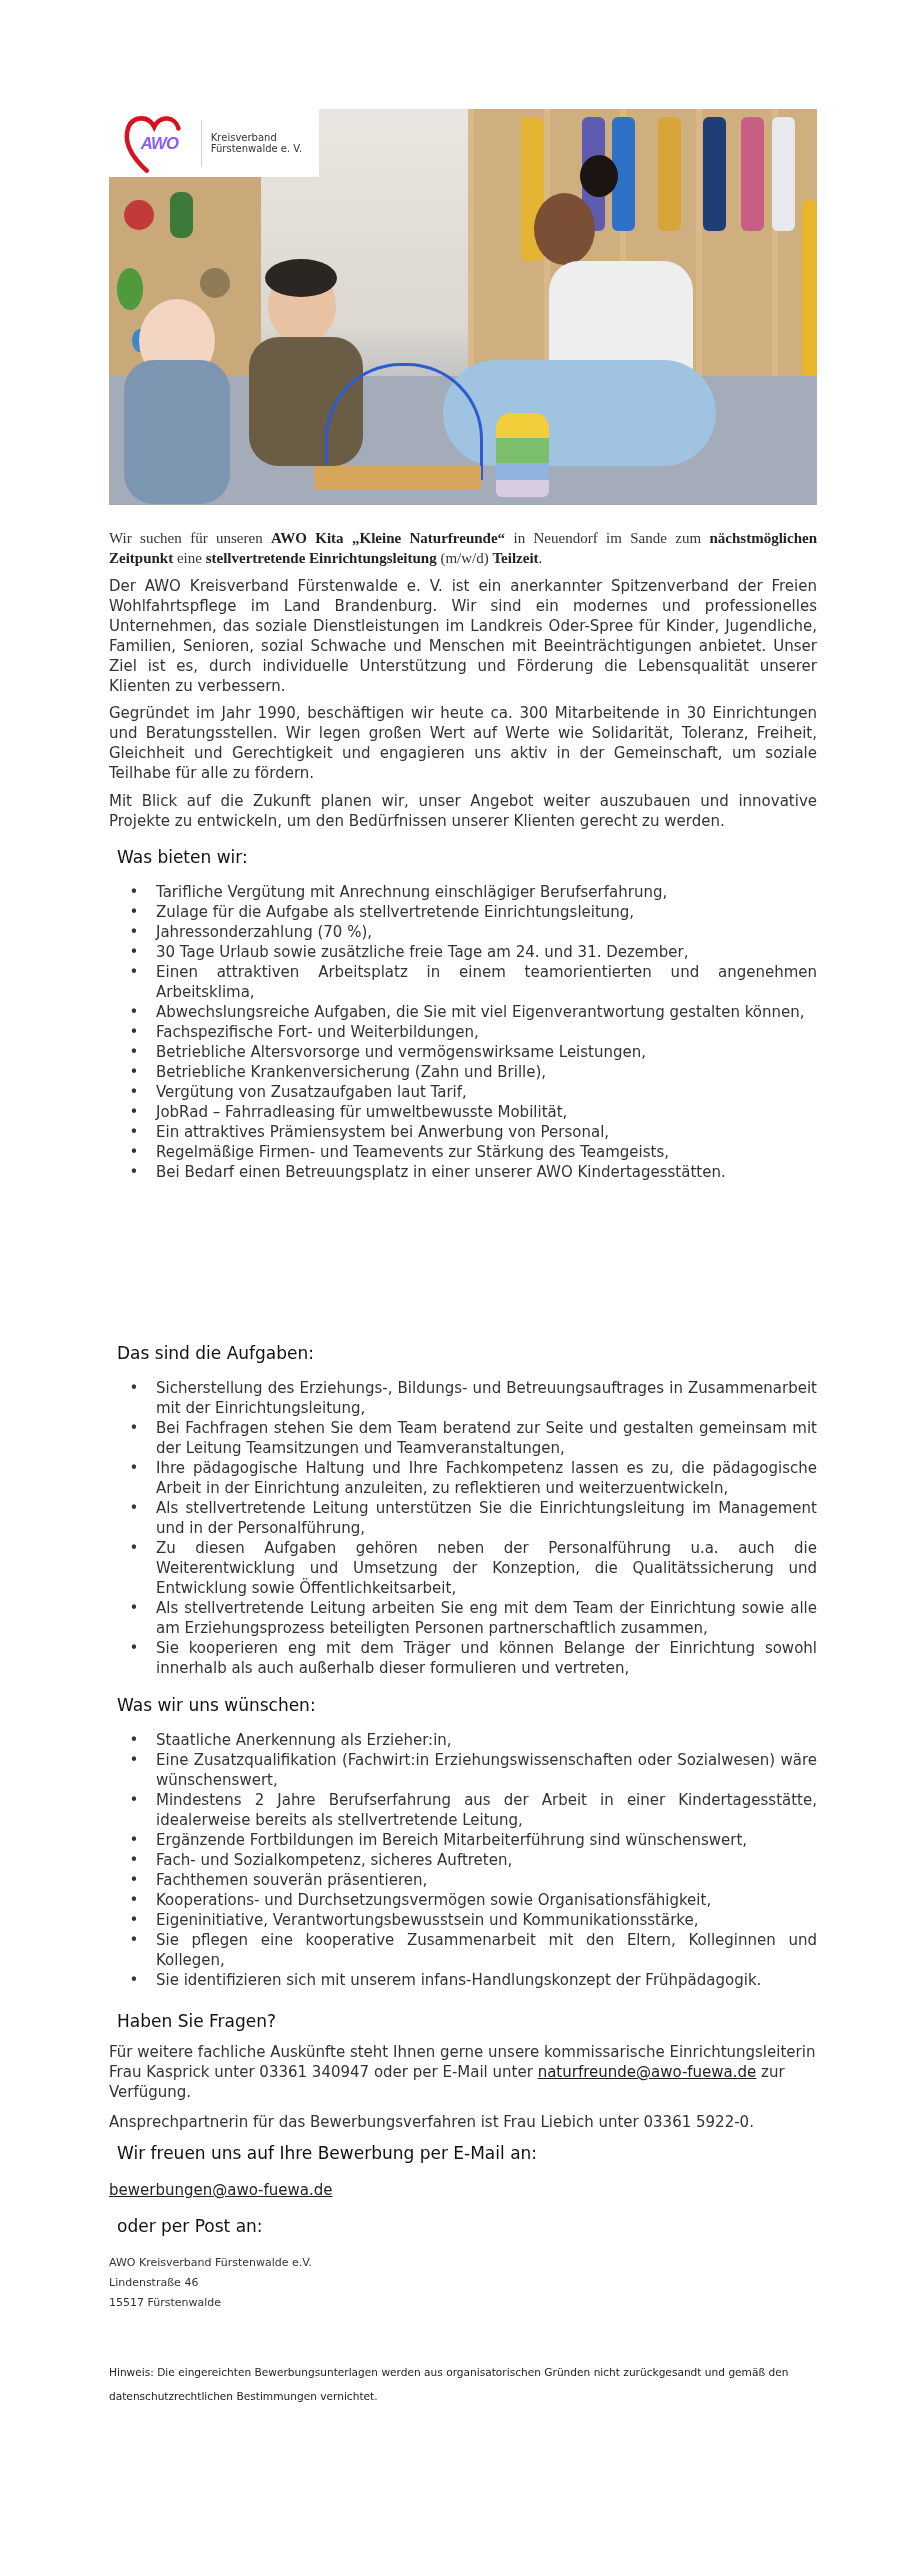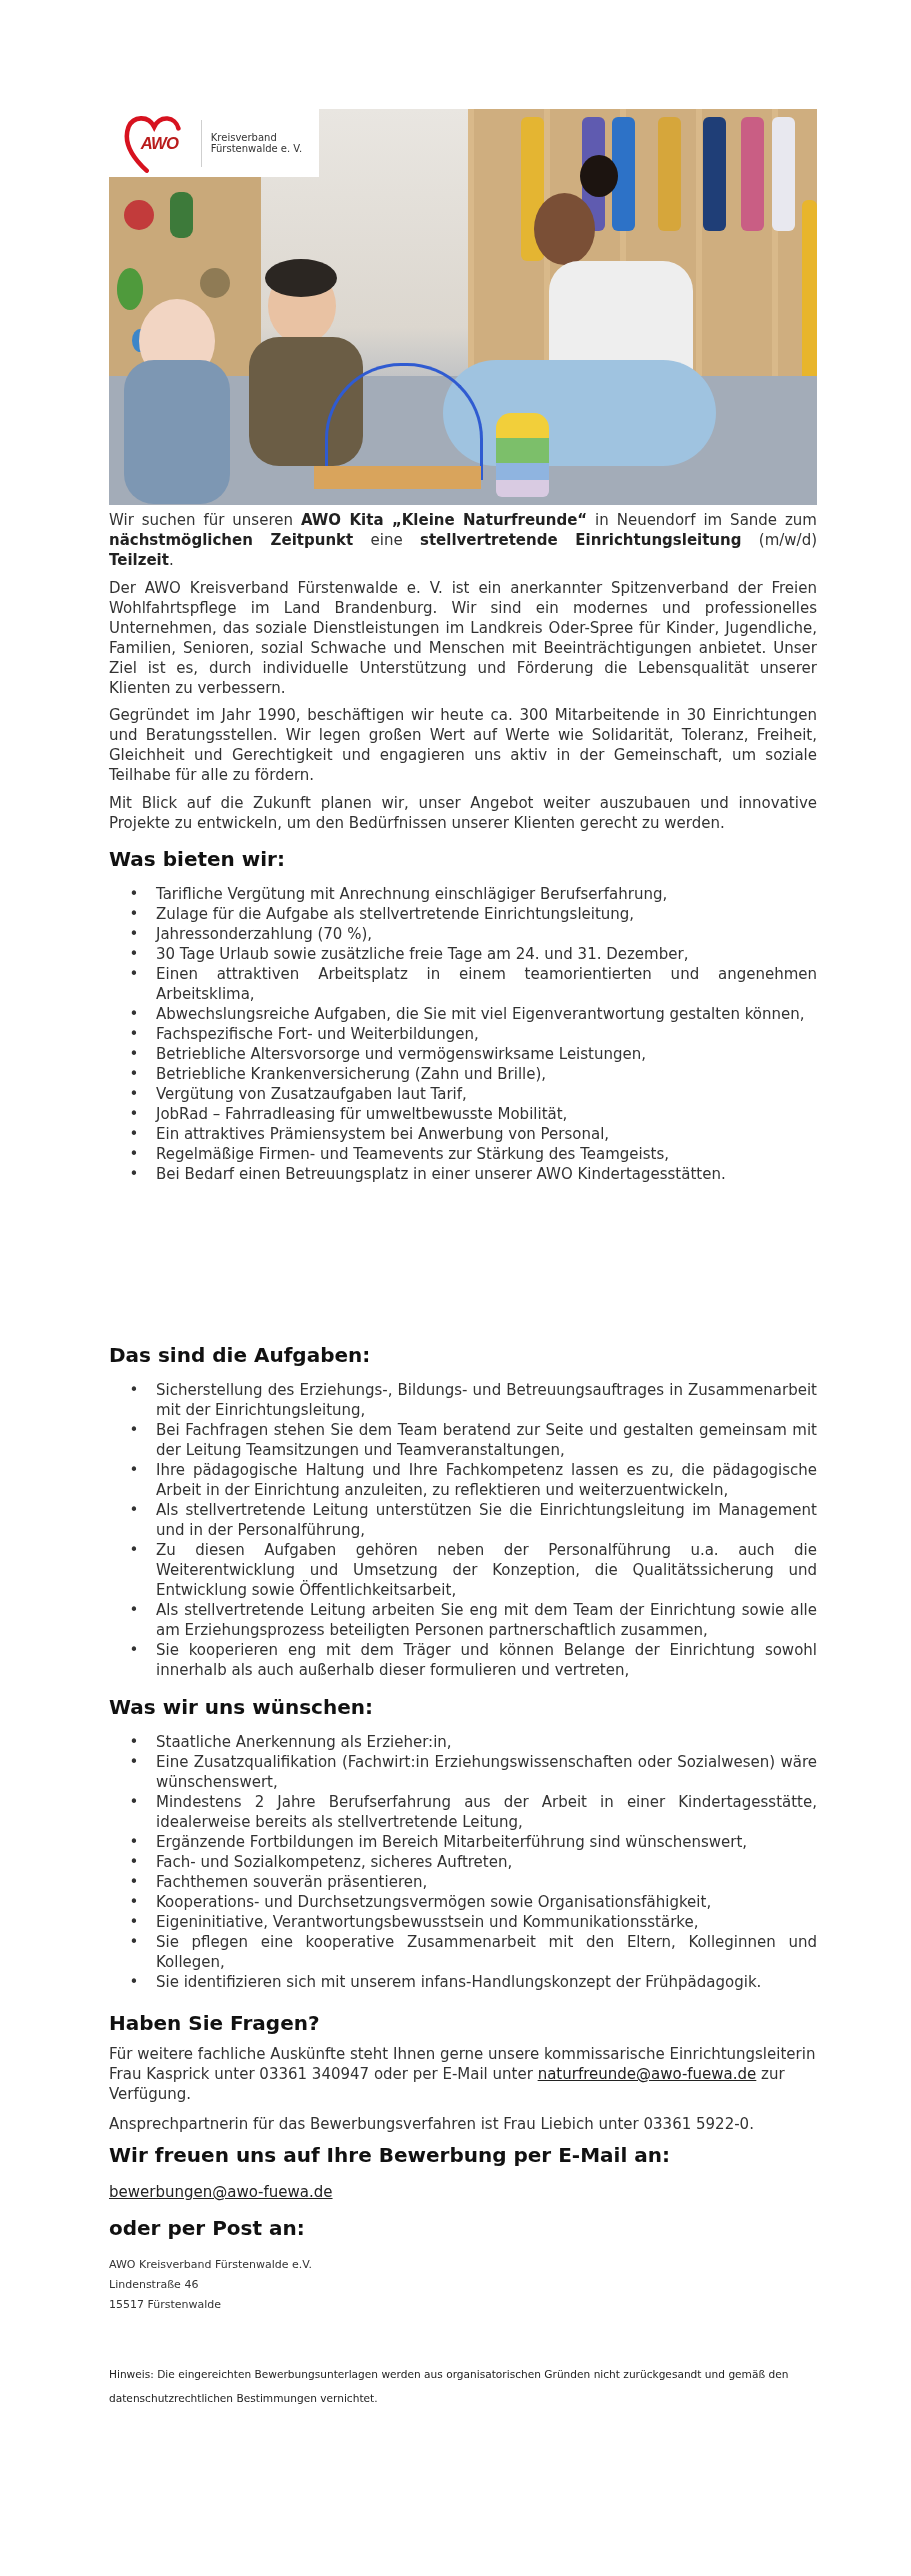--- a/index.html
+++ b/index.html
@@ -45,37 +45,37 @@
     display: flex; align-items: center;
   }
   .logo-mark {
     position: relative; width: 68px; height: 61px; margin-left: 15px;
   }
   .logo-mark svg { position: absolute; left: 0; top: 0; }
   .logo-awo {
     position: absolute; left: 16.7px; top: 21px;
     font-family: "Liberation Sans", sans-serif;
     font-weight: bold; font-style: italic; font-size: 16.7px;
-    color: #b91c1c; letter-spacing: -0.8px;
+    color: #8b5cf6; letter-spacing: -0.8px;
   }
   .logo-sep {
     width: 0.8px; height: 47px; background: #cfcfcf; margin: 0 9px 0 9px;
   }
   .logo-text {
     font-family: "DejaVu Sans", sans-serif;
     font-size: 10px; line-height: 11.4px; color: #333;
   }
 
   p, li { font-size: 15px; line-height: 20px; margin: 0; }
-  .intro { margin-top: 5px; text-align: justify; }
+  .intro { margin-top: 23px; text-align: justify; font-family: Liberation Serif, serif; }
   .intro b { color: #222; }
   .para { margin-top: 7.6px; text-align: justify; }
   h3 {
-    font-size: 20px; line-height: 20px; margin: 0; color: #111;
-    font-weight: bold;
+    font-size: 17px; line-height: 20px; margin: 8px; color: #111;
+    font-weight: normal;
   }
   .h-offers { margin-top: 16.7px; }
   ul {
     margin: 15px 0 0 0;
     padding-left: 47px;
     list-style: none;
   }
   ul li { position: relative; text-align: justify; }
   ul li::before {
     content: "\2022";

